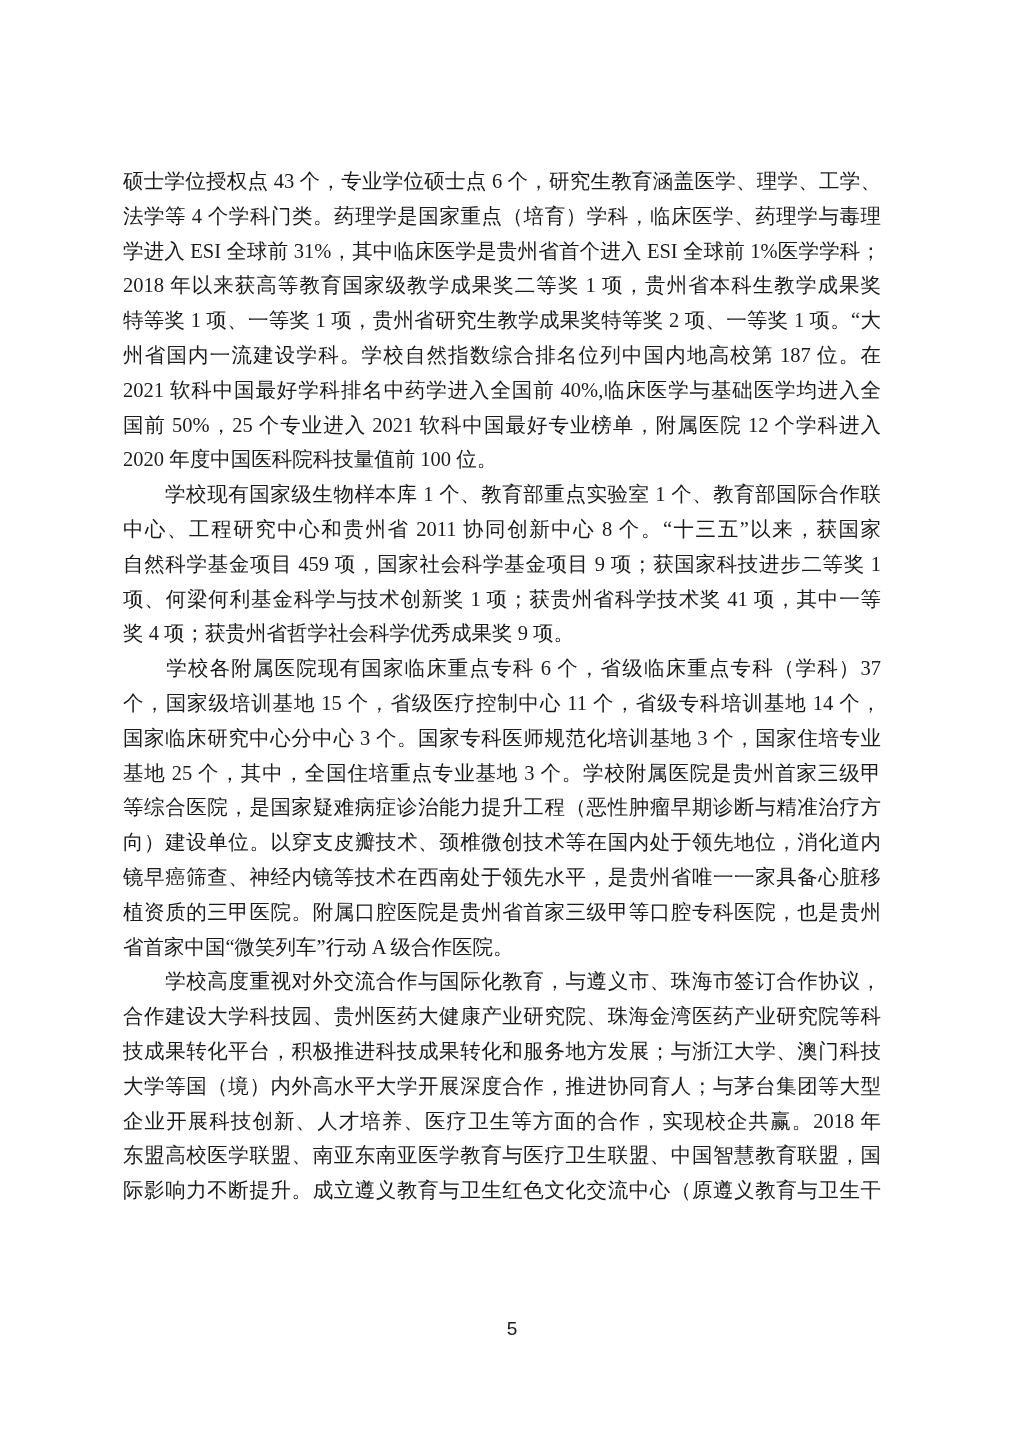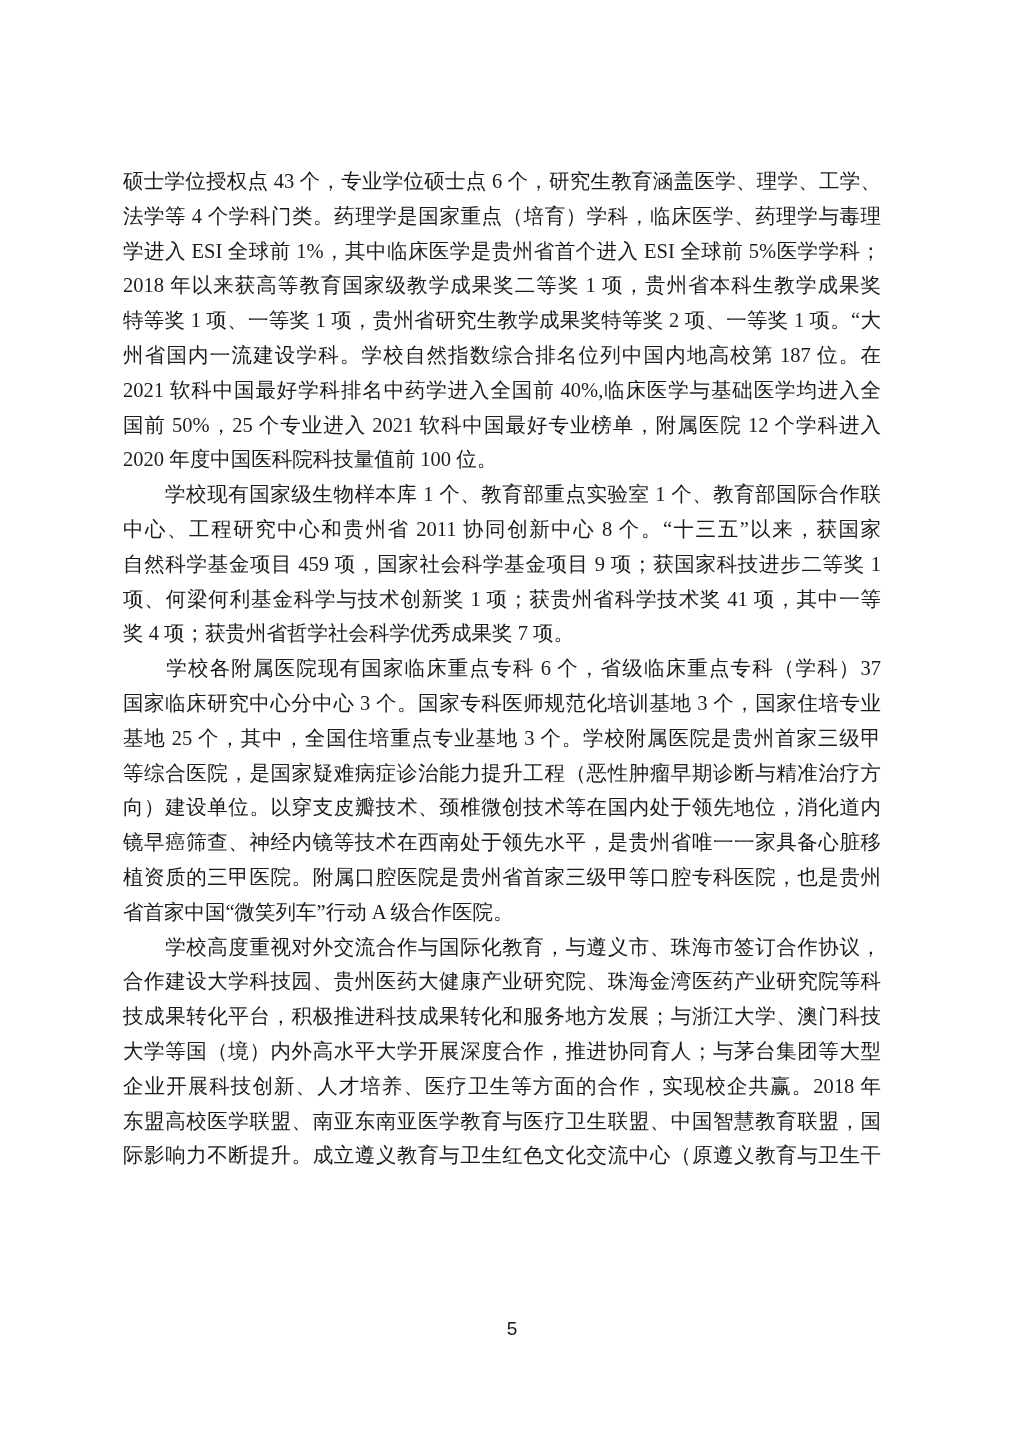--- a/index.html
+++ b/index.html
@@ -47,33 +47,34 @@
     color: #1b1b1b;
   }
 </style>
 </head>
 <body>
 
 <div class="page">
   <div class="text-block">
       <div class="line">硕士学位授权点 43 个，专业学位硕士点 6 个，研究生教育涵盖医学、理学、工学、</div>
       <div class="line">法学等 4 个学科门类。药理学是国家重点（培育）学科，临床医学、药理学与毒理</div>
-      <div class="line">学进入 ESI 全球前 1%，其中临床医学是贵州省首个进入 ESI 全球前 5%医学学科；</div>
+      <div class="line">学进入 ESI 全球前 31%，其中临床医学是贵州省首个进入 ESI 全球前 1%医学学科；</div>
       <div class="line">2018 年以来获高等教育国家级教学成果奖二等奖 1 项，贵州省本科生教学成果奖</div>
       <div class="line">特等奖 1 项、一等奖 1 项，贵州省研究生教学成果奖特等奖 2 项、一等奖 1 项。“大</div>
       <div class="line">州省国内一流建设学科。学校自然指数综合排名位列中国内地高校第 187 位。在</div>
       <div class="line">2021 软科中国最好学科排名中药学进入全国前 40%,临床医学与基础医学均进入全</div>
       <div class="line">国前 50%，25 个专业进入 2021 软科中国最好专业榜单，附属医院 12 个学科进入</div>
       <div class="line para-last">2020 年度中国医科院科技量值前 100 位。</div>
       <div class="line">　　学校现有国家级生物样本库 1 个、教育部重点实验室 1 个、教育部国际合作联</div>
       <div class="line">中心、工程研究中心和贵州省 2011 协同创新中心 8 个。“十三五”以来，获国家</div>
       <div class="line">自然科学基金项目 459 项，国家社会科学基金项目 9 项；获国家科技进步二等奖 1</div>
       <div class="line">项、何梁何利基金科学与技术创新奖 1 项；获贵州省科学技术奖 41 项，其中一等</div>
-      <div class="line para-last">奖 4 项；获贵州省哲学社会科学优秀成果奖 7 项。</div>
+      <div class="line para-last">奖 4 项；获贵州省哲学社会科学优秀成果奖 9 项。</div>
       <div class="line">　　学校各附属医院现有国家临床重点专科 6 个，省级临床重点专科（学科）37</div>
+      <div class="line">个，国家级培训基地 15 个，省级医疗控制中心 11 个，省级专科培训基地 14 个，</div>
       <div class="line">国家临床研究中心分中心 3 个。国家专科医师规范化培训基地 3 个，国家住培专业</div>
       <div class="line">基地 25 个，其中，全国住培重点专业基地 3 个。学校附属医院是贵州首家三级甲</div>
       <div class="line">等综合医院，是国家疑难病症诊治能力提升工程（恶性肿瘤早期诊断与精准治疗方</div>
       <div class="line">向）建设单位。以穿支皮瓣技术、颈椎微创技术等在国内处于领先地位，消化道内</div>
       <div class="line">镜早癌筛查、神经内镜等技术在西南处于领先水平，是贵州省唯一一家具备心脏移</div>
       <div class="line">植资质的三甲医院。附属口腔医院是贵州省首家三级甲等口腔专科医院，也是贵州</div>
       <div class="line para-last">省首家中国“微笑列车”行动 A 级合作医院。</div>
       <div class="line">　　学校高度重视对外交流合作与国际化教育，与遵义市、珠海市签订合作协议，</div>
       <div class="line">合作建设大学科技园、贵州医药大健康产业研究院、珠海金湾医药产业研究院等科</div>
       <div class="line">技成果转化平台，积极推进科技成果转化和服务地方发展；与浙江大学、澳门科技</div>

